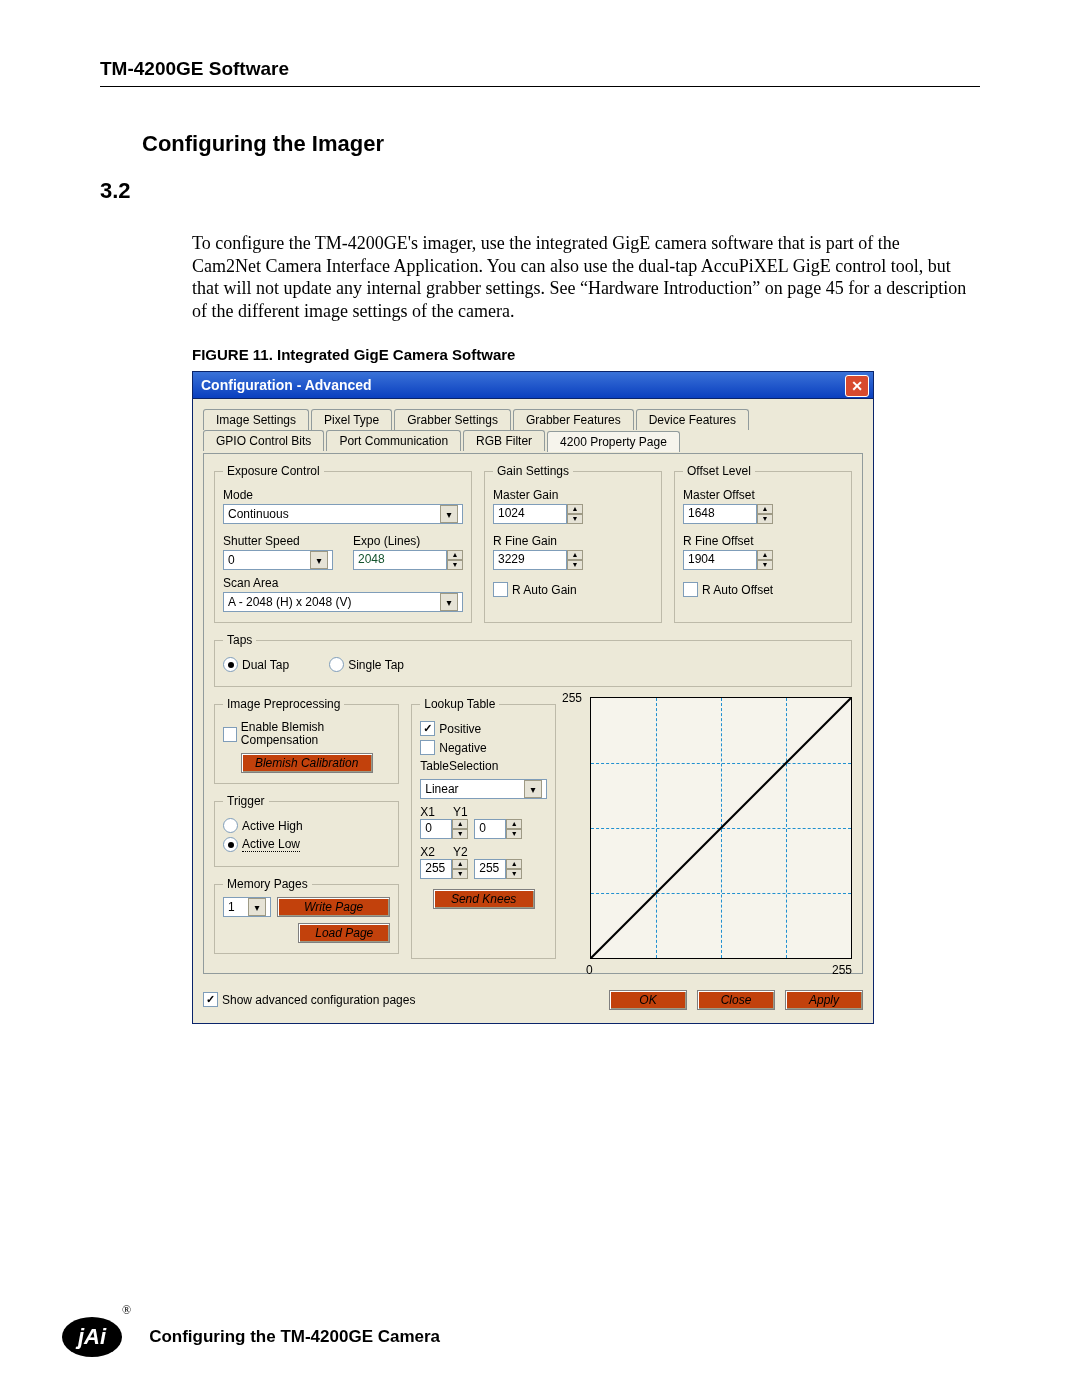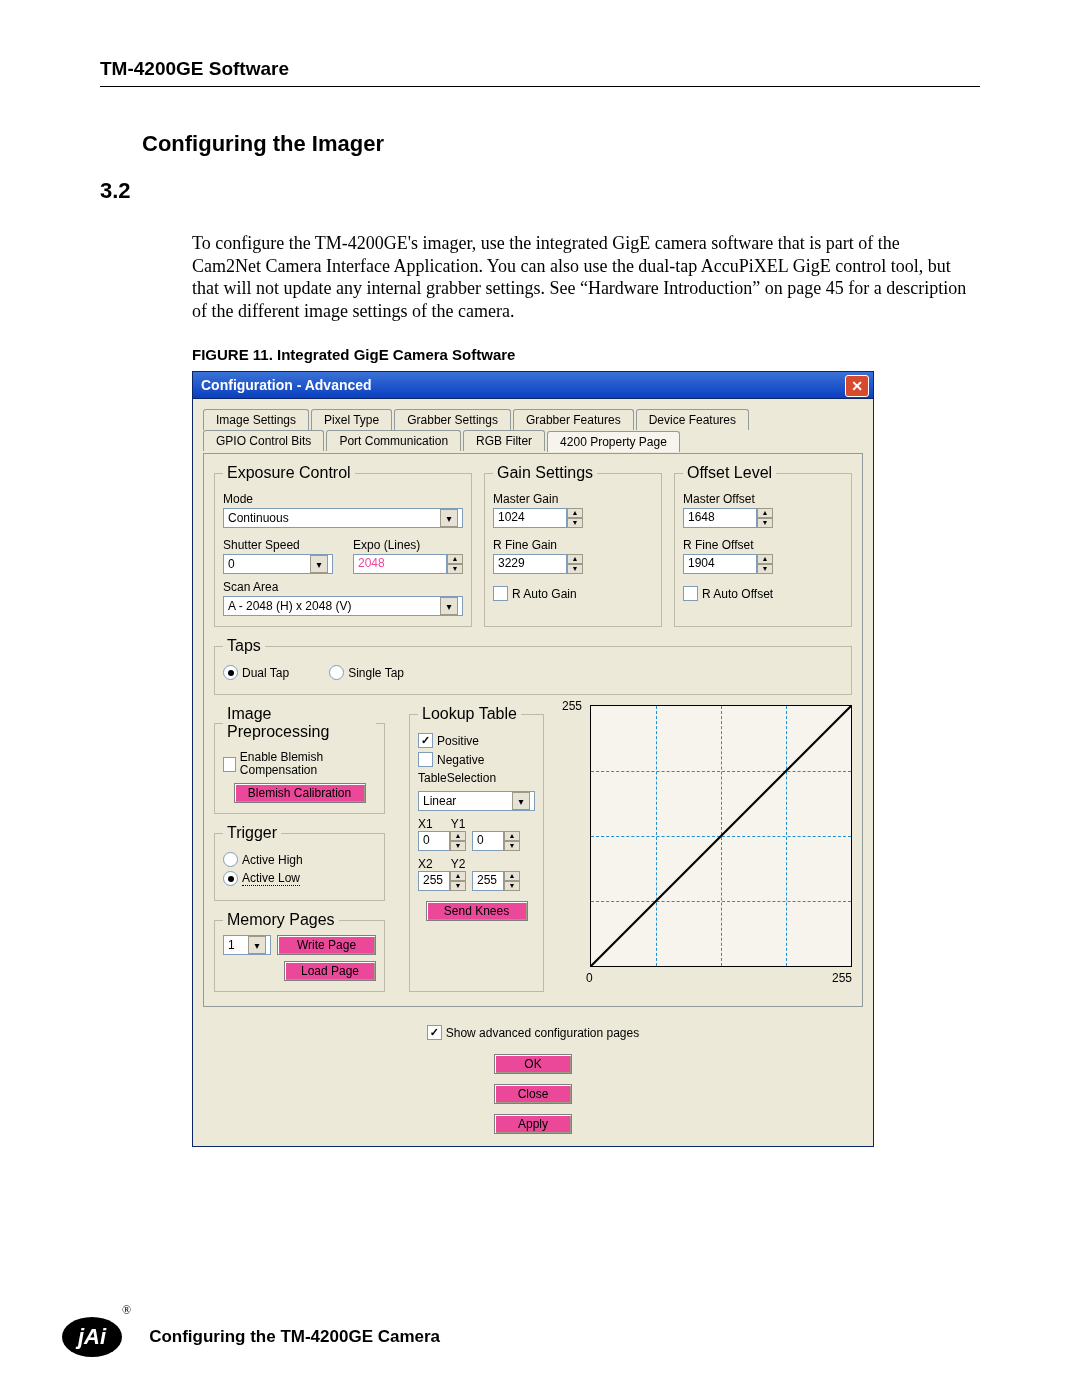--- a/index.html
+++ b/index.html
@@ -73,21 +73,21 @@
   .tab.active { background: #f6f4ec; position: relative; top: 1px; }
   .tab-content {
     border: 1px solid #919b9c;
     padding: 10px 10px 14px 10px;
     background: #ece9d8;
   }
   fieldset.grp {
     border: 1px solid #bdbaa9;
     margin: 0; padding: 6px 8px 10px 8px;
   }
-  fieldset.grp > legend { font-size: 16px; padding: 0 4px; margin-top: 16px; }
+  fieldset.grp > legend { font-size: 12px; padding: 0 4px; margin-top: 16px; }
   .row3 { display: flex; gap: 12px; }
   .col-exp { flex: 1.5; }
   .col-gain { flex: 1; }
   .col-off { flex: 1; }
   .lbl { margin: 4px 0 2px 0; }
   .ddl, .txt {
     border: 1px solid #7f9db9;
     background: #fff;
     height: 20px;
     padding: 1px 4px;
@@ -112,27 +112,28 @@
   }
   .chk-row, .rad-row { display: flex; align-items: center; gap: 4px; margin: 4px 0; }
   .chk, .rad {
     width: 13px; height: 13px; border: 1px solid #7f9db9; background: #fff;
     display: inline-flex; align-items: center; justify-content: center;
     font-size: 10px; font-weight: bold;
   }
   .rad { border-radius: 50%; }
   .rad.sel::after { content:""; width:6px; height:6px; background:#000; border-radius:50%; }
   .chk.sel::after { content:"\2713"; font-size: 11px; }
-  .disabled { color: #ec4899; }
+  .disabled { color: #14532d; }
   .btn {
     border: 1px solid #7f7f7f;
-    background: #ec4899;
+    background: #c2410c;
     padding: 2px 0;
     text-align: center;
     box-shadow: inset 1px 1px #fff, inset -1px -1px #9e9a85;
+    font-style: italic;
   }
   .plot {
     width: 260px; height: 260px;
     border: 1px solid #000;
     background: #f6f4ec;
     position: relative;
   }
   .plot .grid-v, .plot .grid-h { position:absolute; background: none; border-color:#00a0e0; }
   .plot .grid-v { top:0; bottom:0; border-left:1px dashed #2090d0; }
   .plot .grid-h { left:0; right:0; border-top:1px dashed #2090d0; }
@@ -285,21 +286,21 @@
                   <span>Dual Tap</span>
                 </div>
                 <div class="rad-row">
                   <span class="rad"></span>
                   <span>Single Tap</span>
                 </div>
               </div>
             </fieldset>
           </div>
 
-          <div style="display:flex; gap:24px; margin-top:10px;">
+          <div style="display:flex; gap:12px; margin-top:10px;">
             <div style="width:190px; display:flex; flex-direction:column; gap:10px;">
               <fieldset class="grp">
                 <legend>Image Preprocessing</legend>
                 <div class="chk-row">
                   <span class="chk"></span>
                   <span style="line-height:1.1;">Enable Blemish Compensation</span>
                 </div>
                 <div class="btn" style="width:130px; margin:6px auto 0;">Blemish Calibration</div>
               </fieldset>
 
@@ -398,21 +399,21 @@
                 <svg viewBox="0 0 100 100" preserveAspectRatio="none">
                   <line x1="0" y1="100" x2="100" y2="0" stroke="#000" stroke-width="0.8"></line>
                 </svg>
               </div>
               <span class="plot-lbl" style="left:18px; top:266px;">0</span>
               <span class="plot-lbl" style="right:0; top:266px;">255</span>
             </div>
           </div>
         </div>
 
-        <div style="display:flex; align-items:center; margin-top:14px; gap:10px;flex-direction:column;">
+        <div style="display:flex; align-items:center; margin-top:14px; gap:10px;">
           <div class="chk-row" style="flex:1;">
             <span class="chk sel"></span>
             <span>Show advanced configuration pages</span>
           </div>
           <div class="btn" style="width:76px;">OK</div>
           <div class="btn" style="width:76px;">Close</div>
           <div class="btn" style="width:76px;">Apply</div>
         </div>
       </div>
     </div>

